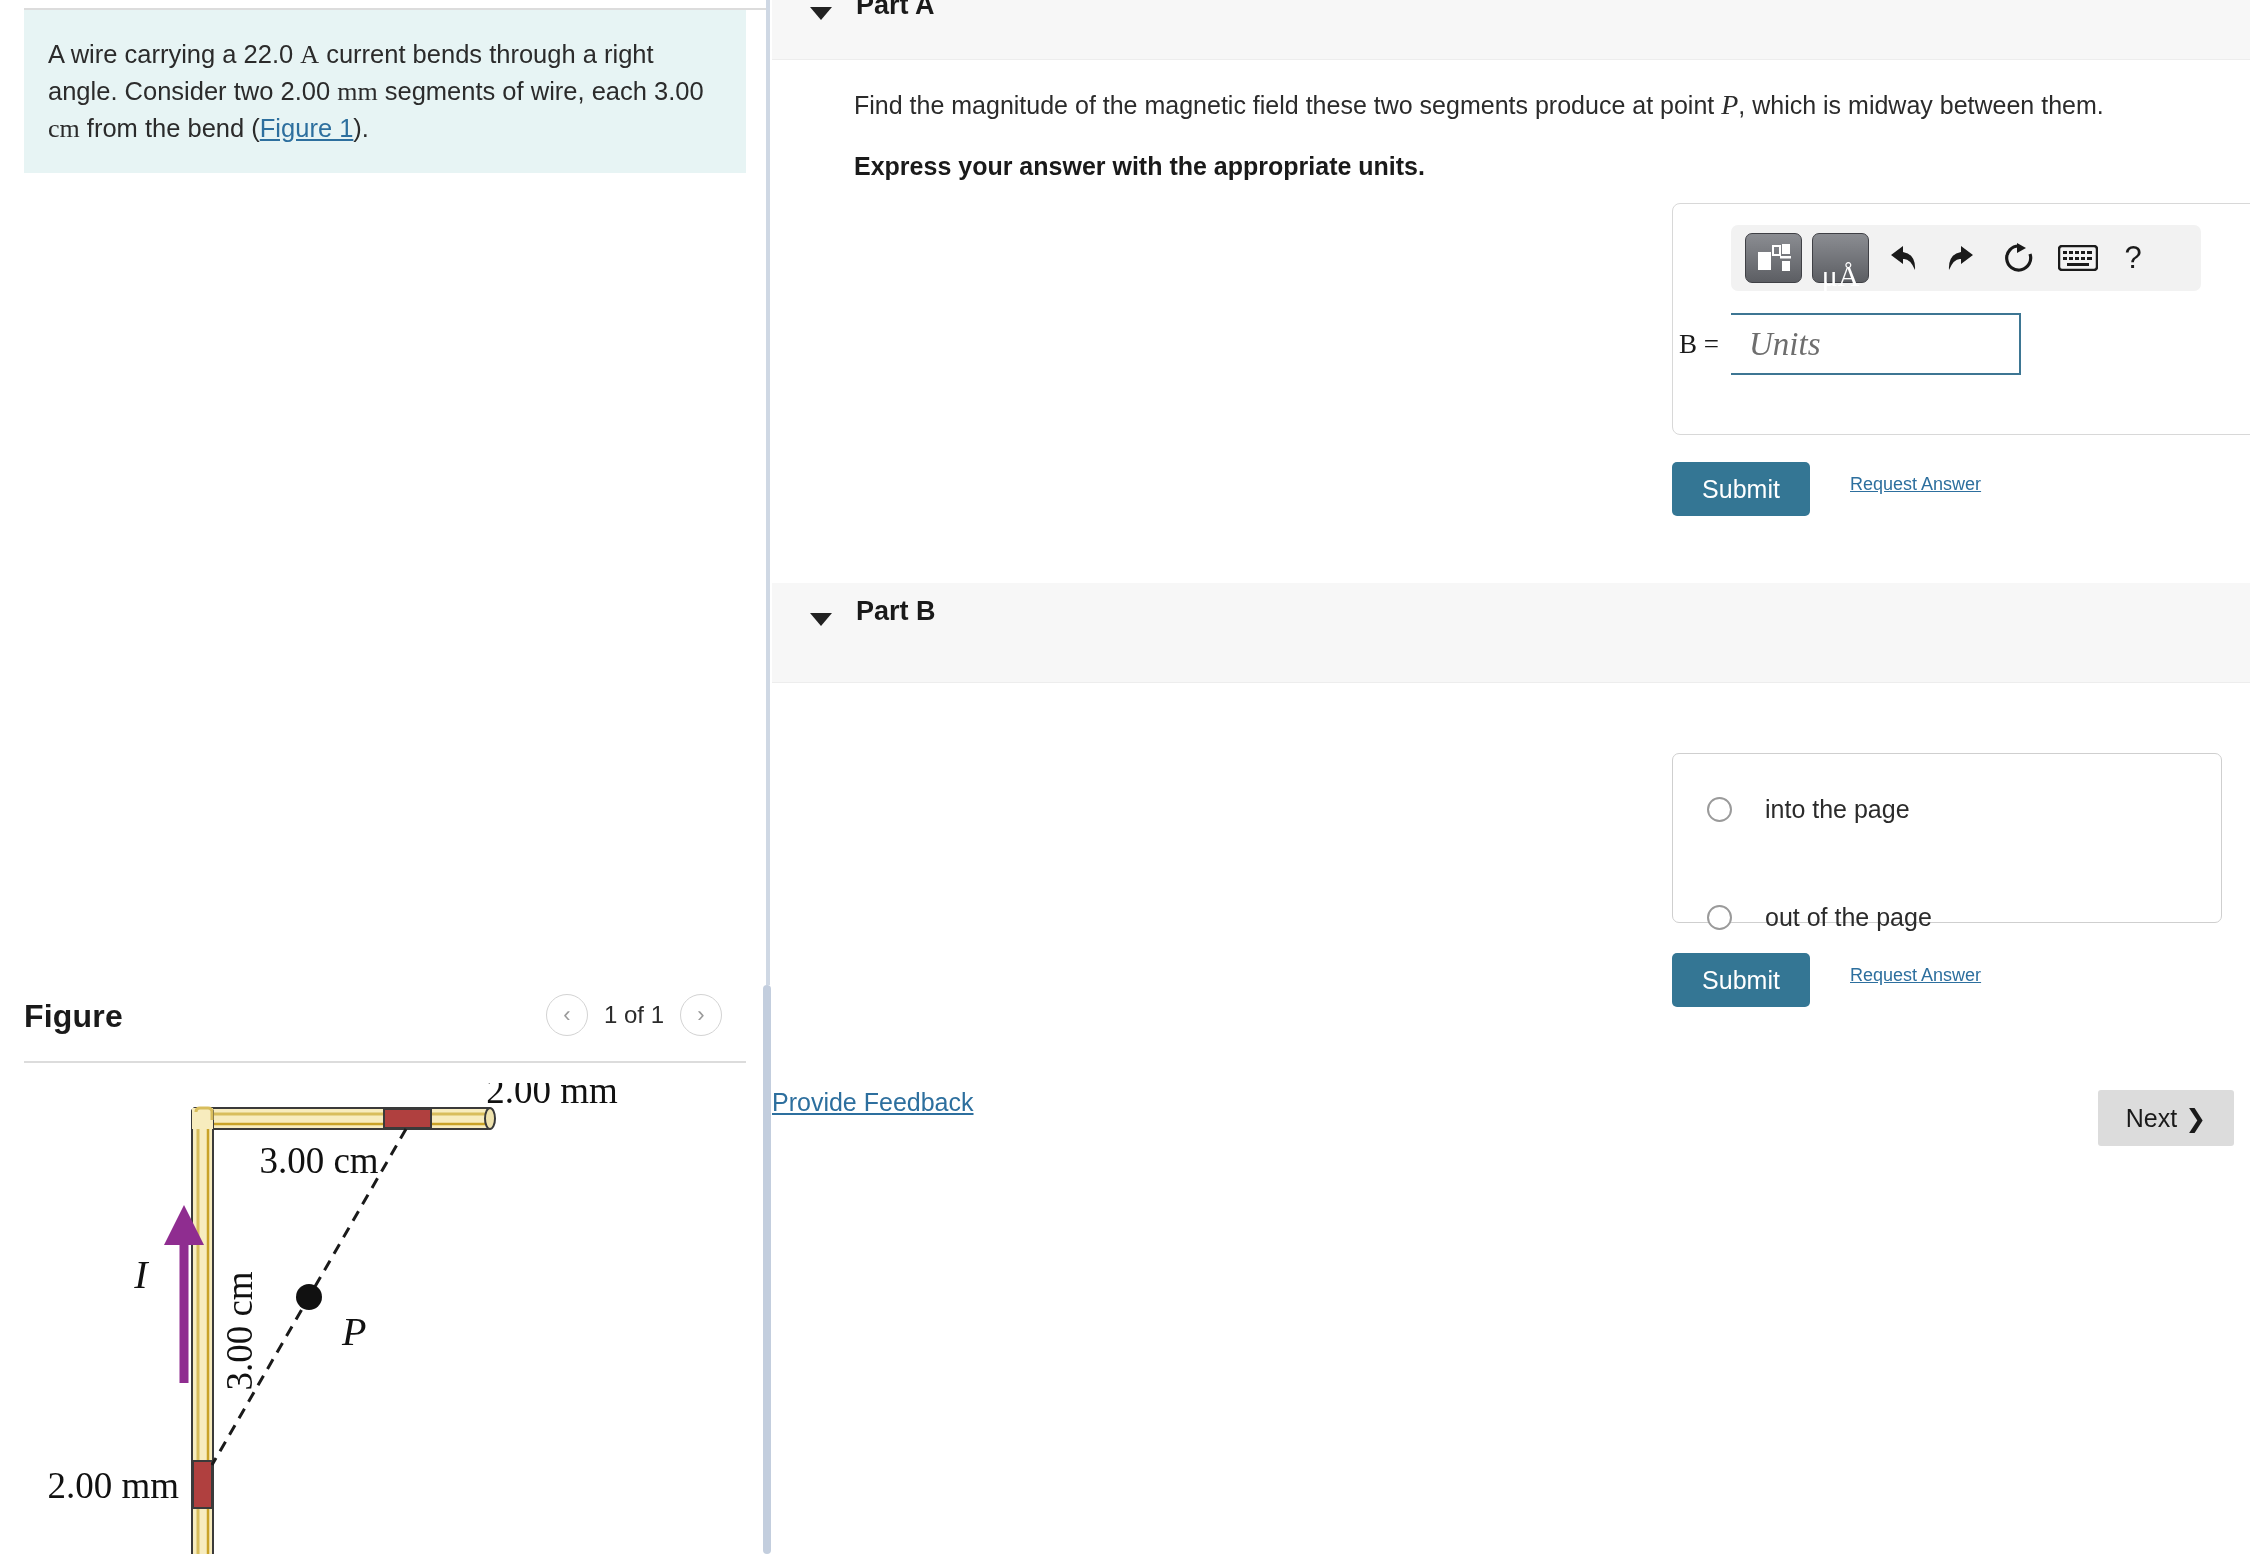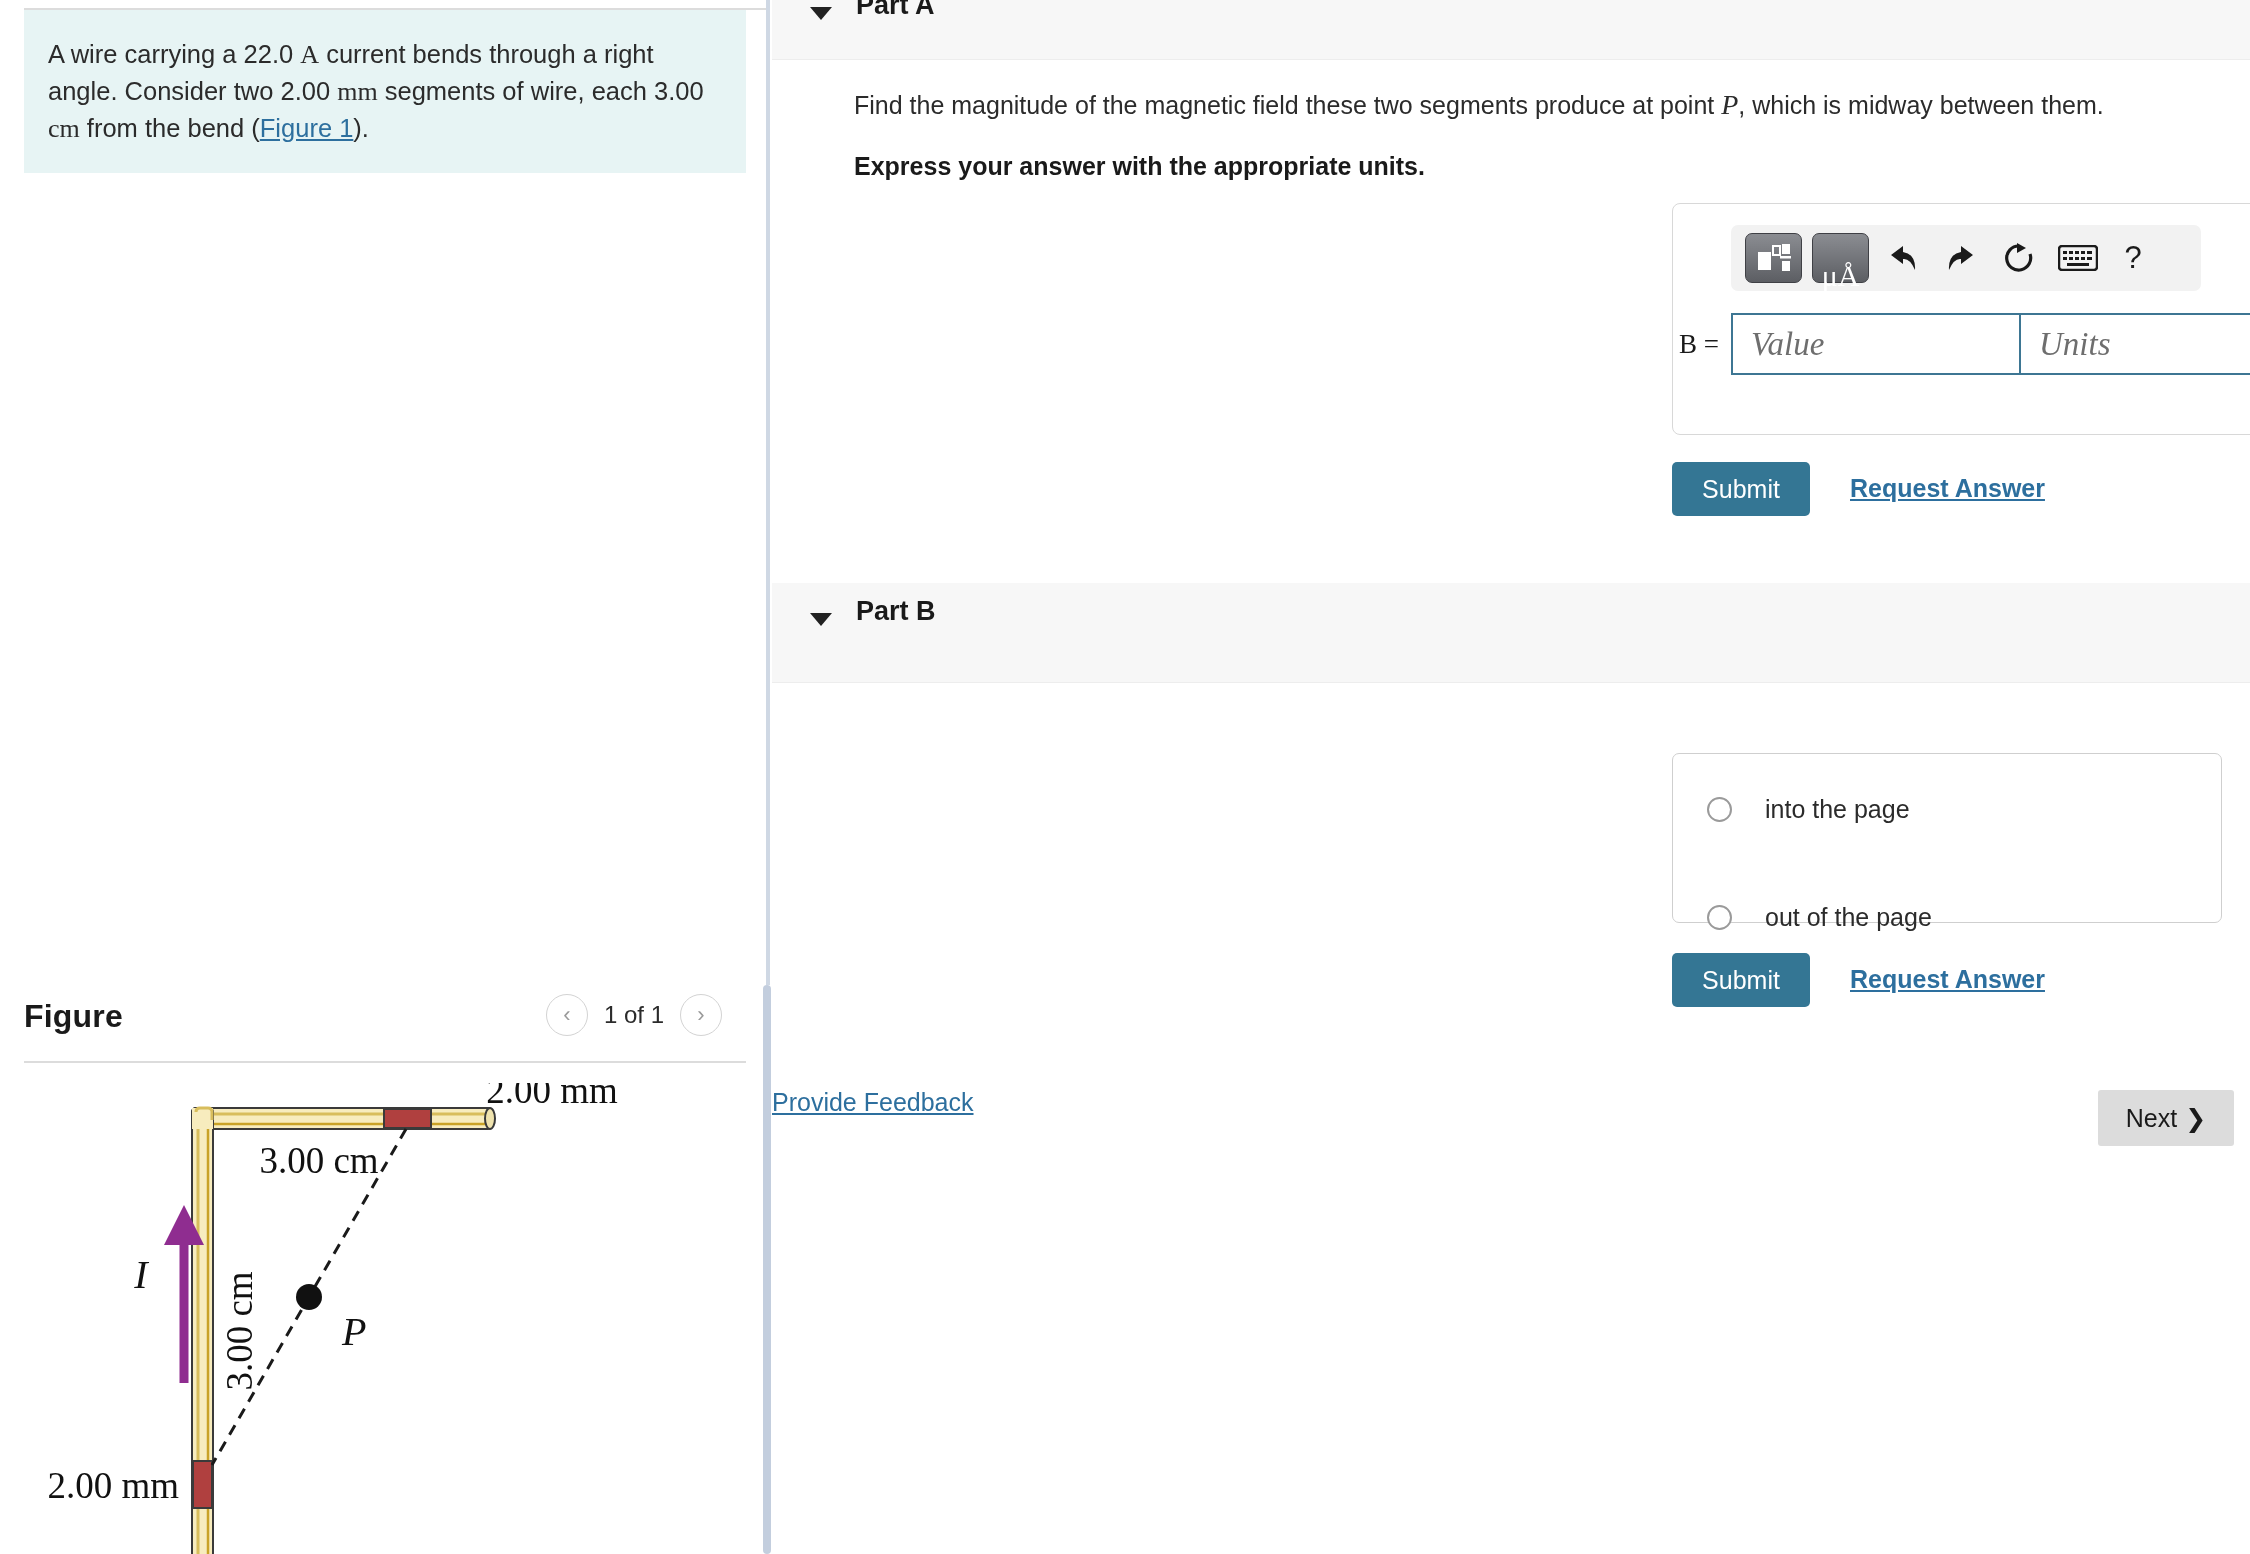--- a/index.html
+++ b/index.html
@@ -178,21 +178,21 @@
   
   .submit-btn {
     position: absolute; height: 54px; width: 138px;
     background: #347694; border-radius: 5px; border: none;
     color: #fff; font-size: 25px;
     font-family: "Liberation Sans", sans-serif;
     cursor: pointer;
   }
   .req-link {
     position: absolute;
-    font-size: 25px; color: #2d6f9e; font-weight: bold;
+    font-size: 18px; color: #2d6f9e; font-weight: normal;
     text-decoration: underline; cursor: pointer;
   }
 
   
   #choices-frame {
     position: absolute; left: 900px; top: 753px;
     width: 550px; height: 170px;
     border: 1.5px solid #cfcfcf; border-radius: 7px; background: #fff;
   }
   .choice-row {
@@ -355,21 +355,20 @@
               <rect x="29" y="12" width="5" height="3"></rect>
               <rect x="9" y="18" width="22" height="3"></rect>
             </g>
           </svg>
         </div>
         <div class="ticon help-q" style="width:40px;height:48px;">?</div>
       </div>
 
       <div class="eq-row">
         <div id="eq-label">B =</div>
-        <div class="ansbox" id="value-box">Value</div>
         <div class="ansbox" id="units-box">Units</div>
       </div>
     </div>
 
     <button class="submit-btn" style="left:900px; top:462px;">Submit</button>
     <div class="req-link" style="left:1078px; top:474px;">Request Answer</div>
 
     <div class="part-band" style="top:583px;">
       <div class="part-caret" style="top:30px;"></div>
       <div class="part-label" style="top:13px;">Part B</div>

